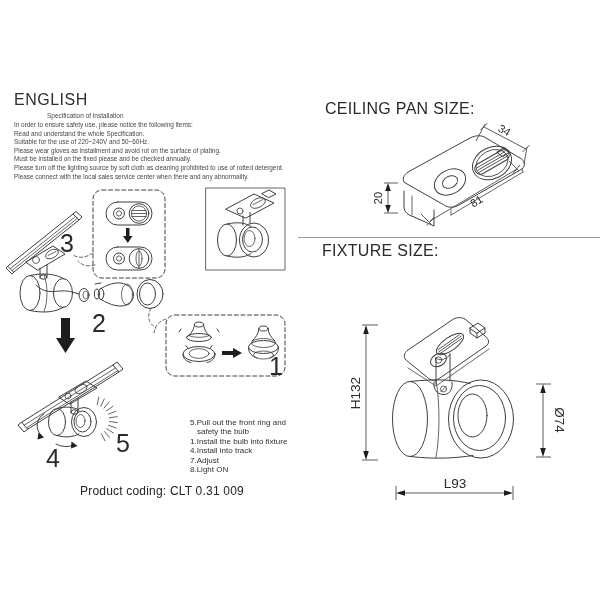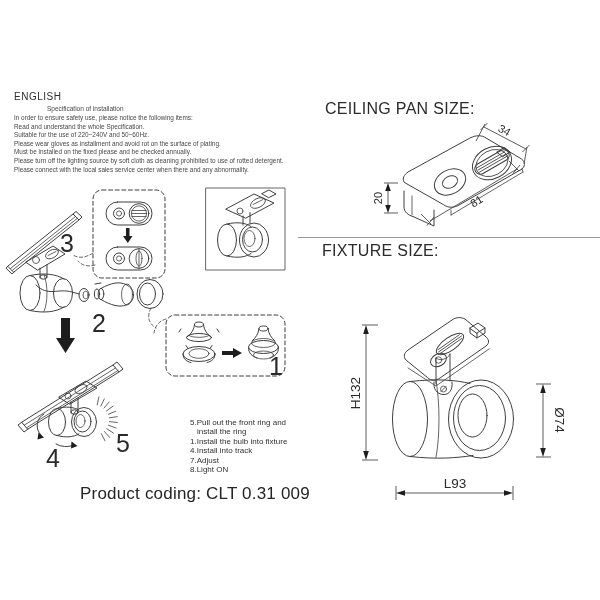--- a/index.html
+++ b/index.html
@@ -1,28 +1,28 @@
 <!DOCTYPE html>
 <html><head>
 <meta charset="utf-8">
 <style>
   html,body{margin:0;padding:0;background:#fff;}
   .sheet{position:relative;width:600px;height:600px;background:#ffffff;
          font-family:"Liberation Sans",sans-serif;overflow:hidden;color:#333;}
   .abs{position:absolute;}
   
   .english{left:14px;top:91px;}
-  .eng-heading{font-size:10px;letter-spacing:.5px;color:#2e2e2e;margin-bottom:3px;}
+  .eng-heading{font-size:16px;letter-spacing:.5px;color:#2e2e2e;margin-bottom:3px;}
   .eng-sub{font-size:6.5px;color:#474747;margin-left:33px;margin-bottom:2px;}
   .eng-line{font-size:6.4px;line-height:8.6px;color:#474747;white-space:nowrap;}
   
   .instructions{left:190px;top:418px;font-size:8px;line-height:9.4px;color:#303030;}
   .instr-cont{padding-left:7px;}
   
-  .coding{left:80px;top:484px;font-size:17px;letter-spacing:.2px;color:#242424;}
+  .coding{left:80px;top:484px;font-size:12px;letter-spacing:.2px;color:#242424;}
   
   .sec-title{font-size:16px;letter-spacing:.3px;color:#2b2b2b;}
   .ceil-title{left:325px;top:100px;}
   .fix-title{left:322px;top:242px;}
   .divider{left:298px;top:237px;width:302px;height:1px;background:#9a9a9a;}
   
   svg{overflow:visible;}
   .ln{stroke:#3f3f3f;fill:none;stroke-width:1;stroke-linecap:round;stroke-linejoin:round;}
   .thin{stroke-width:.8;}
   .dash{stroke-dasharray:4 2.6;}
@@ -203,21 +203,21 @@
     </g>
 
     <text class="stepnum" x="60" y="67">3</text>
     <text class="stepnum" x="92" y="147">2</text>
     <text class="stepnum" x="46" y="282">4</text>
     <text class="stepnum" x="116" y="267">5</text>
   </svg>
 
   <div class="abs instructions">
     <div>5.Pull out the front ring and</div>
-    <div class="instr-cont">install the ring</div>
+    <div class="instr-cont">safety the bulb</div>
     <div>1.Install the bulb into fixture</div>
     <div>4.Install into track</div>
     <div>7.Adjust</div>
     <div>8.Light ON</div>
   </div>
 
   <div class="abs coding">Product coding: CLT 0.31 009</div>
 
   <div class="abs sec-title ceil-title">CEILING PAN SIZE:</div>
   <svg class="abs" style="left:320px;top:118px" width="270" height="118" viewBox="0 0 270 118">

